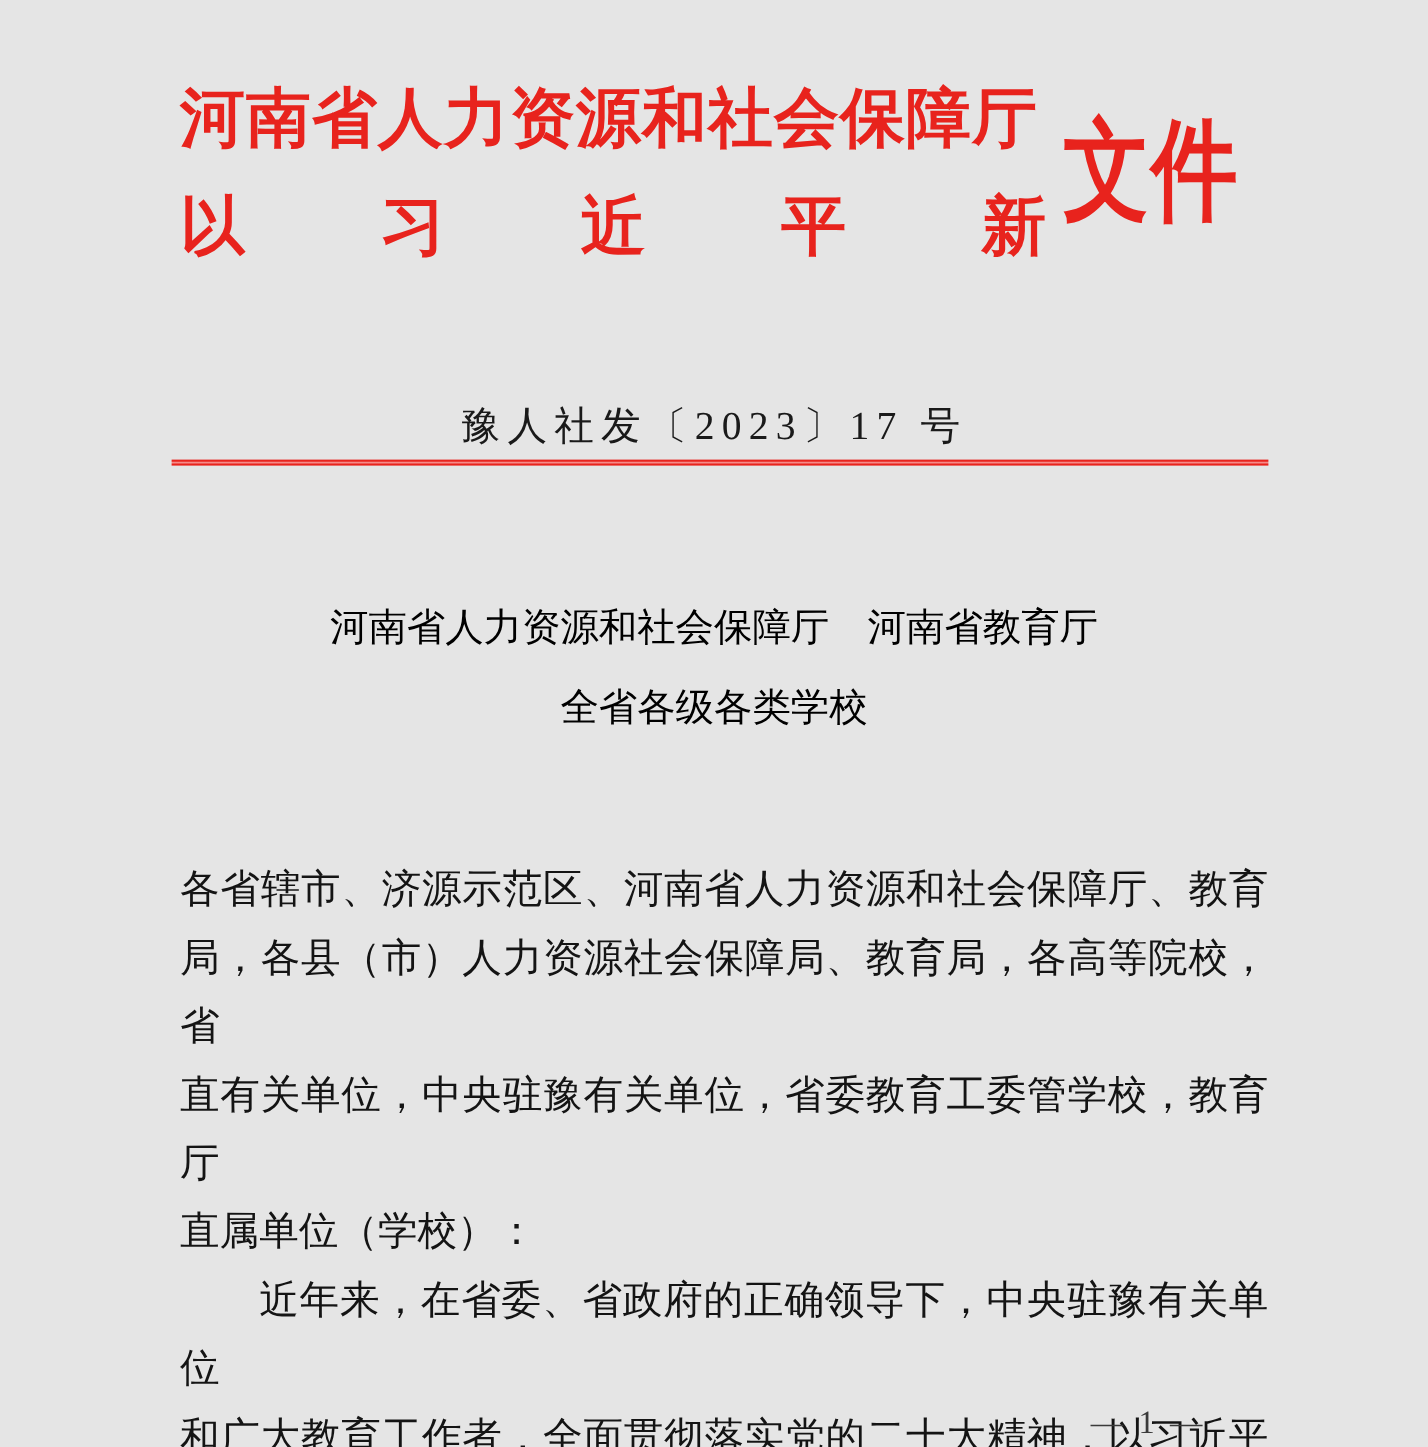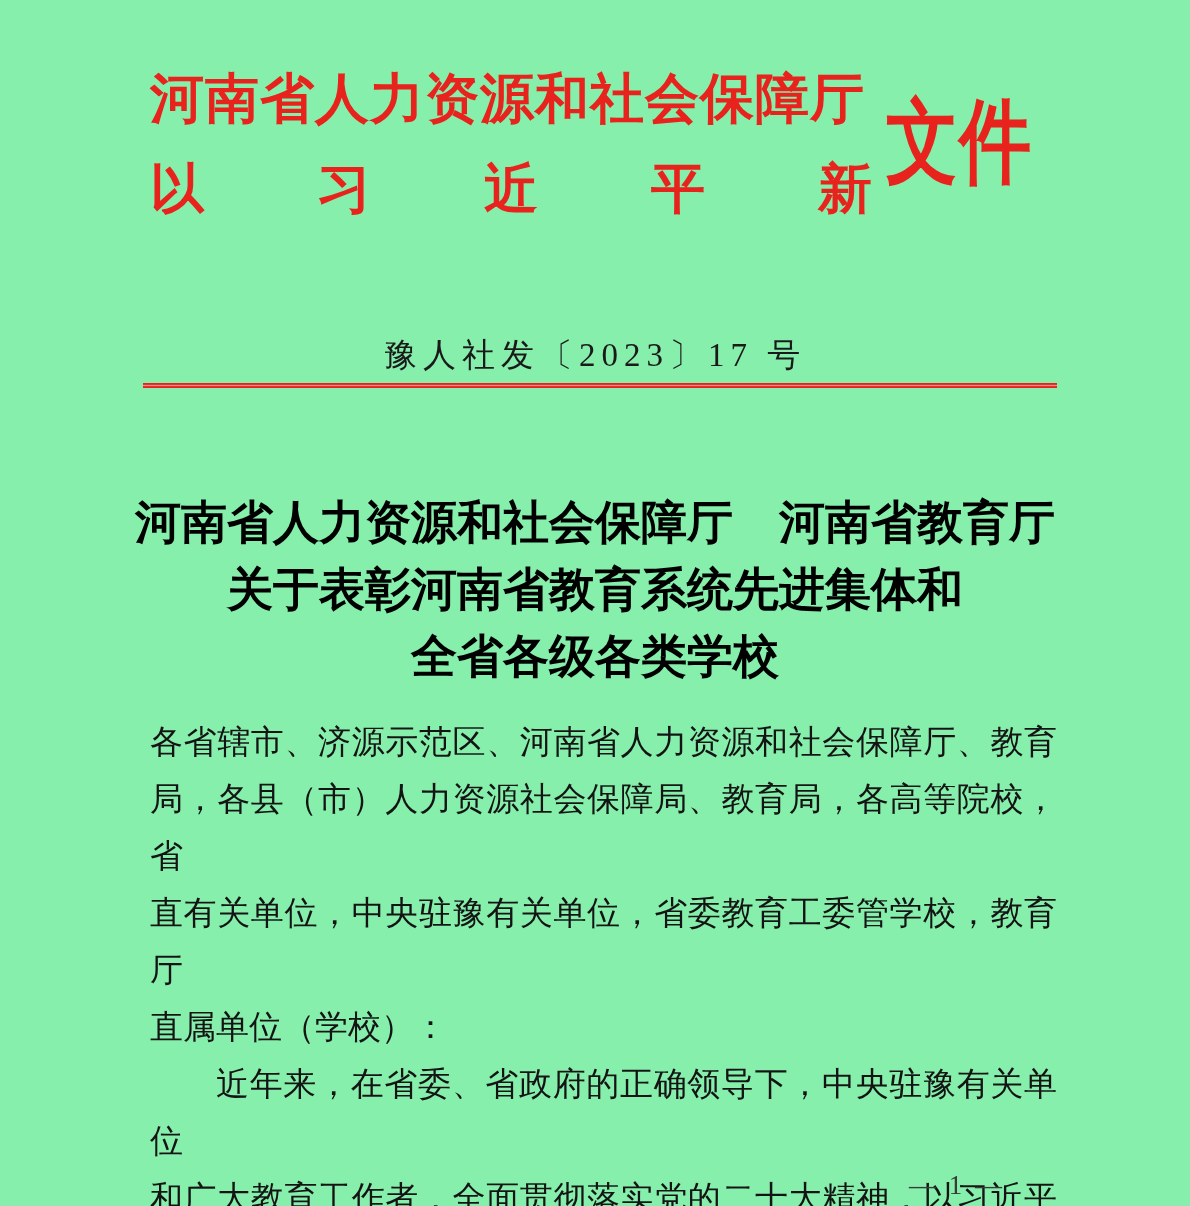--- a/index.html
+++ b/index.html
@@ -4,21 +4,21 @@
 <style>
   :root{
     --red:#e8231d;
     --ink:#141414;
   }
   html,body{margin:0;padding:0;background:#ffffff;}
   .page{
     position:relative;
     width:1190px;
     height:1206px;
-    background:#86efac;
+    background:#e5e5e5;
     overflow:hidden;
     font-family:"Liberation Serif","DejaVu Serif",serif;
   }
   
   .agency-block{
     position:absolute;
     left:150px; top:60px;
     width:722px;
   }
   .agency-line1{
@@ -70,23 +70,23 @@
       var(--red) 0%, var(--red) 28%,
       #f58b88 42%, #f58b88 58%,
       var(--red) 72%, var(--red) 100%);
   }
   
   .title{
     position:absolute;
     left:90px; top:489px;
     width:1010px;
     text-align:center;
-    font-size:46px;
+    font-size:32px;
     line-height:67px;
-    font-weight:700;
+    font-weight:400;
     color:#000000;
   }
   
   .body-text{
     position:absolute;
     left:150px; top:714px;
     width:907px;
     font-size:33px;
     color:var(--ink);
   }
@@ -116,21 +116,20 @@
     <div class="agency-line2">以习近平新</div>
   </div>
   <div class="doc-type">文件</div>
 
   <div class="doc-number">豫人社发〔2023〕17 号</div>
 
   <div class="red-rule"></div>
 
   <div class="title">
     <div>河南省人力资源和社会保障厅　河南省教育厅</div>
-    <div>关于表彰河南省教育系统先进集体和</div>
     <div>全省各级各类学校</div>
   </div>
 
   <div class="body-text">
     <div class="bline just">各省辖市、济源示范区、河南省人力资源和社会保障厅、教育</div>
     <div class="bline just">局，各县（市）人力资源社会保障局、教育局，各高等院校，省</div>
     <div class="bline just">直有关单位，中央驻豫有关单位，省委教育工委管学校，教育厅</div>
     <div class="bline">直属单位（学校）：</div>
     <div class="bline just indent">近年来，在省委、省政府的正确领导下，中央驻豫有关单位</div>
     <div class="bline just">和广大教育工作者，全面贯彻落实党的二十大精神，以习近平新</div>

